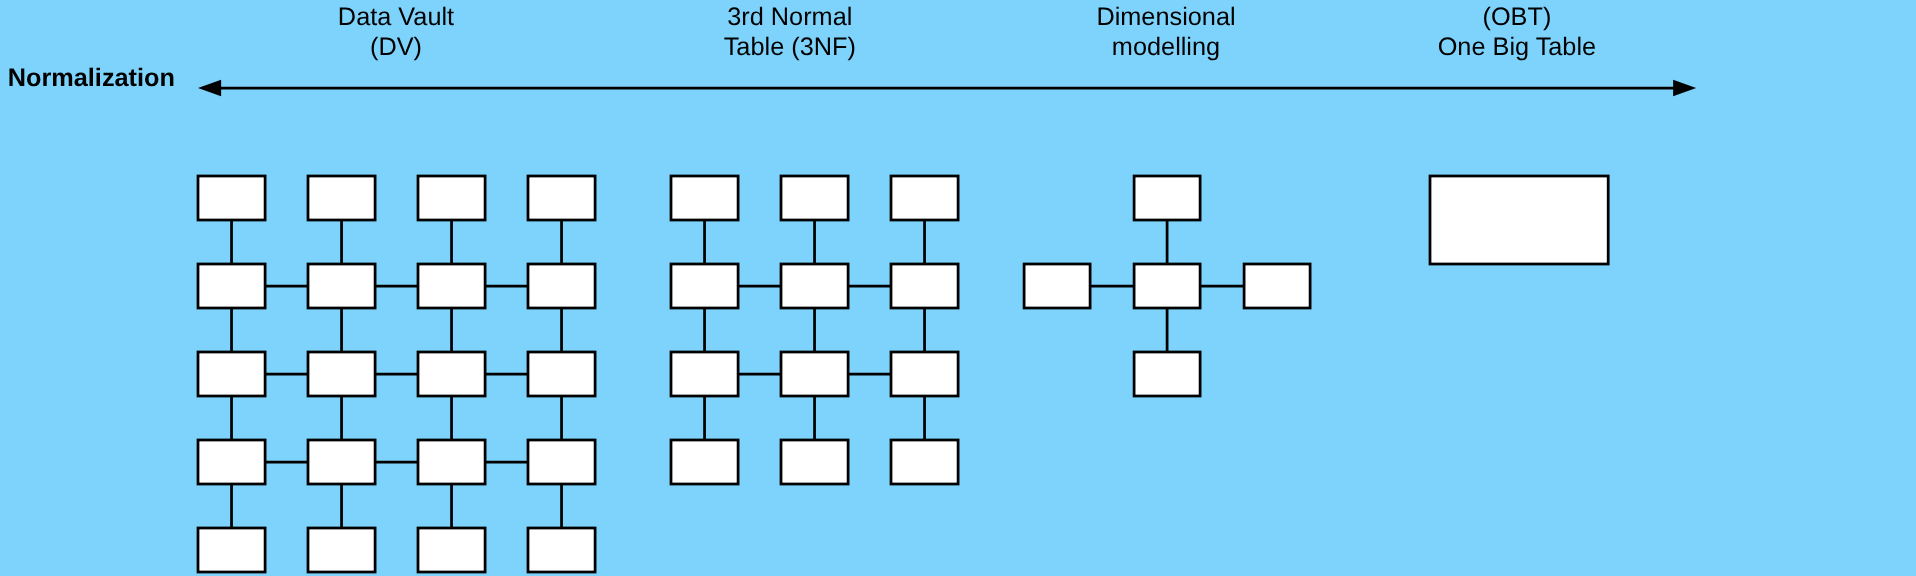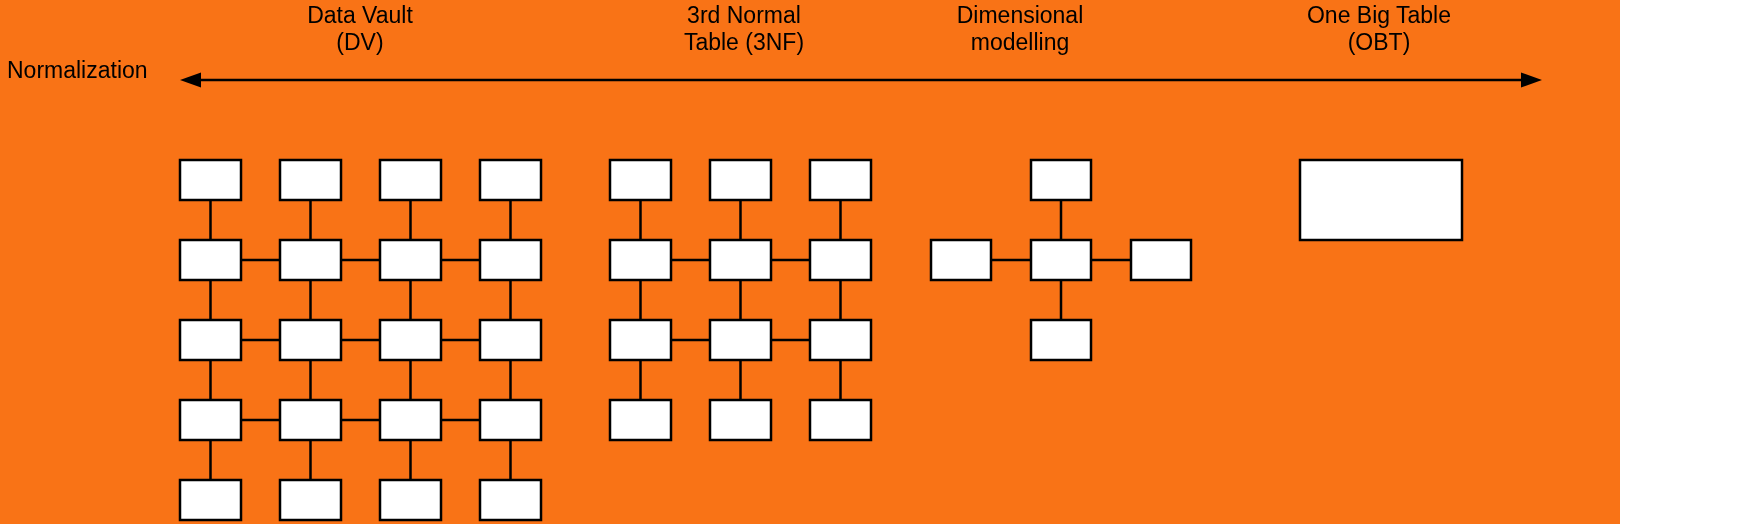--- a/index.html
+++ b/index.html
@@ -2,23 +2,23 @@
 <html><head>
 <meta charset="utf-8">
 <style>
   html, body {
     margin: 0;
     padding: 0;
     background: #ffffff;
   }
   .canvas {
     position: relative;
-    width: 1620px;
+    width: 1742px;
     height: 524px;
-    background: #f97316;
+    background: #7dd3fc;
     font-family: "Liberation Sans", sans-serif;
     color: #000000;
     overflow: hidden;
   }
   .schema-canvas {
     position: absolute;
     top: 0;
     left: 0;
   }
   .top-label {
@@ -29,20 +29,21 @@
     font-size: 23px;
     line-height: 27px;
     white-space: nowrap;
   }
   .side-label {
     position: absolute;
     top: 56px;
     font-size: 23px;
     line-height: 28px;
     white-space: nowrap;
+    font-weight: bold;
   }
 </style>
 </head>
 <body>
 
 <div class="canvas">
 
   <svg class="schema-canvas" width="1742" height="524" viewBox="0 0 1742 524">
       <g>
         <line x1="197" y1="80" x2="1525" y2="80" stroke="#000000" stroke-width="2.5"></line>
@@ -137,31 +138,31 @@
       <g>
         <rect x="1300" y="160" width="162" height="80" fill="#ffffff" stroke="#000000" stroke-width="2.5"></rect>
       </g>
     </svg>
 
   <div class="top-label" style="left:360px">
     <div>Data Vault</div>
     <div>(DV)</div>
   </div>
 
-  <div class="top-label" style="left:744px">
+  <div class="top-label" style="left:718px">
     <div>3rd Normal</div>
     <div>Table (3NF)</div>
   </div>
 
-  <div class="top-label" style="left:1020px">
+  <div class="top-label" style="left:1060px">
     <div>Dimensional</div>
     <div>modelling</div>
   </div>
 
   <div class="top-label" style="left:1379px">
+    <div>(OBT)</div>
     <div>One Big Table</div>
-    <div>(OBT)</div>
   </div>
 
   <div class="side-label" style="left:7px">Normalization</div>
 
 
 </div>
 
 </body></html>

